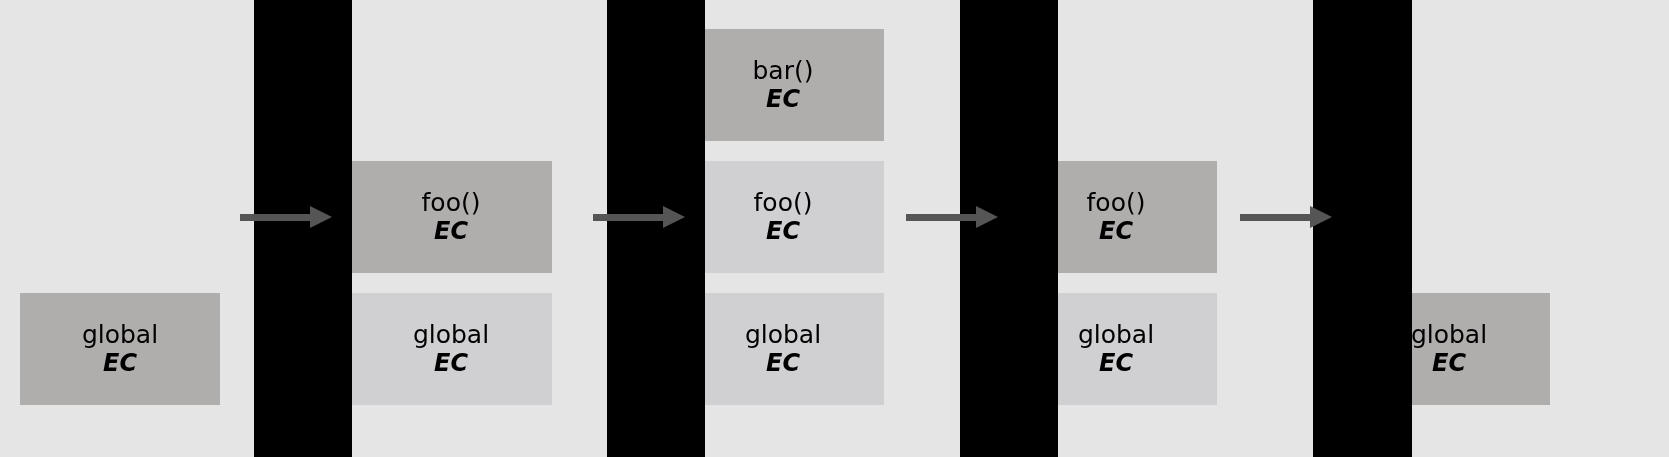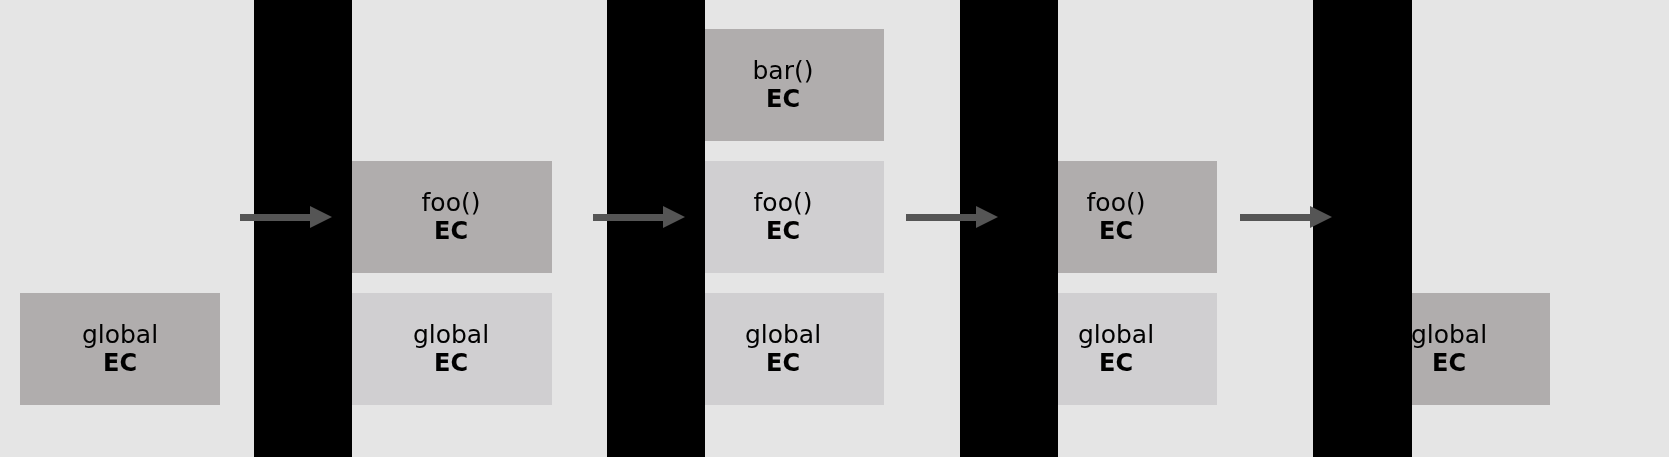--- a/index.html
+++ b/index.html
@@ -62,20 +62,21 @@
   .frame.idle   { background: #d0cfd1; }
   .frame .fn {
     font-size: 25px;
     font-weight: 400;
     white-space: nowrap;
   }
   .frame .ec {
     font-size: 24px;
     font-weight: 700;
     white-space: nowrap;
+    font-style: italic;
   }
 </style>
 </head>
 <body>
 
 <div id="stage" style="background: rgb(229, 229, 229);">
     <div class="panel" style="left: 0px; width: 254px; background: rgb(229, 229, 229);"></div>
     <div class="frame active" style="left: 20px; width: 200px; top: 293px; height: 112px; background: rgb(176, 173, 173);">
       <div class="fn">global</div>
       <div class="ec">EC</div>

